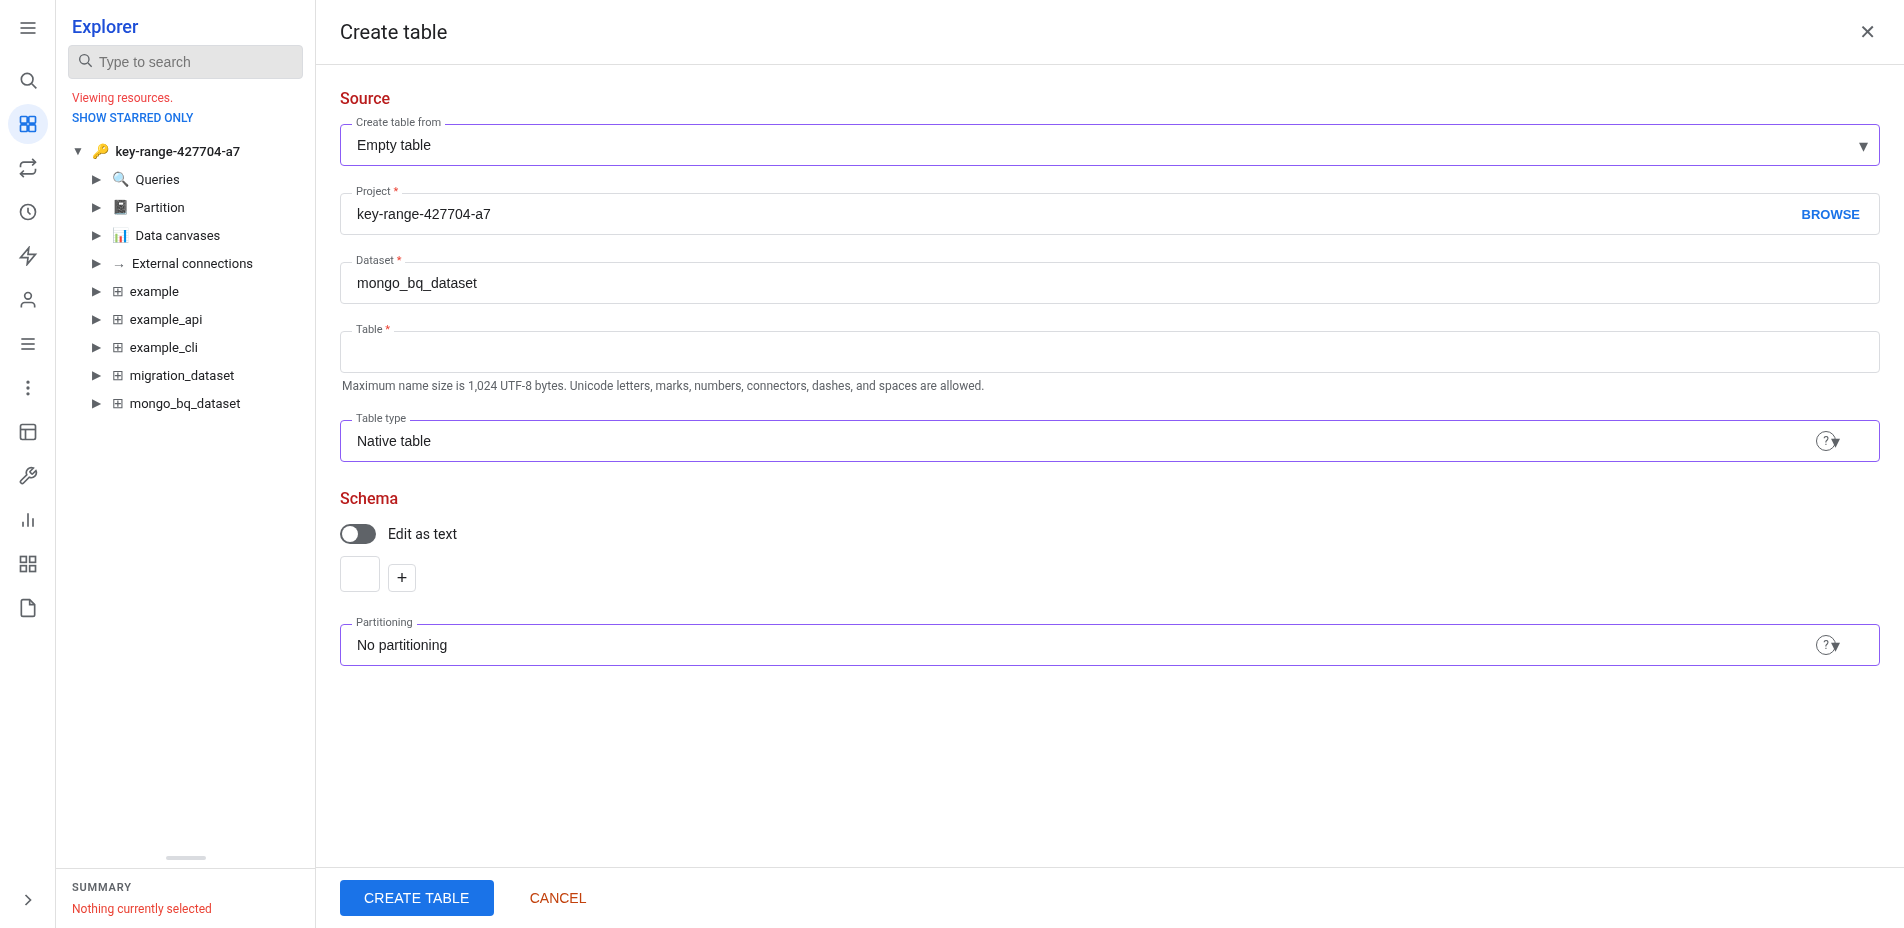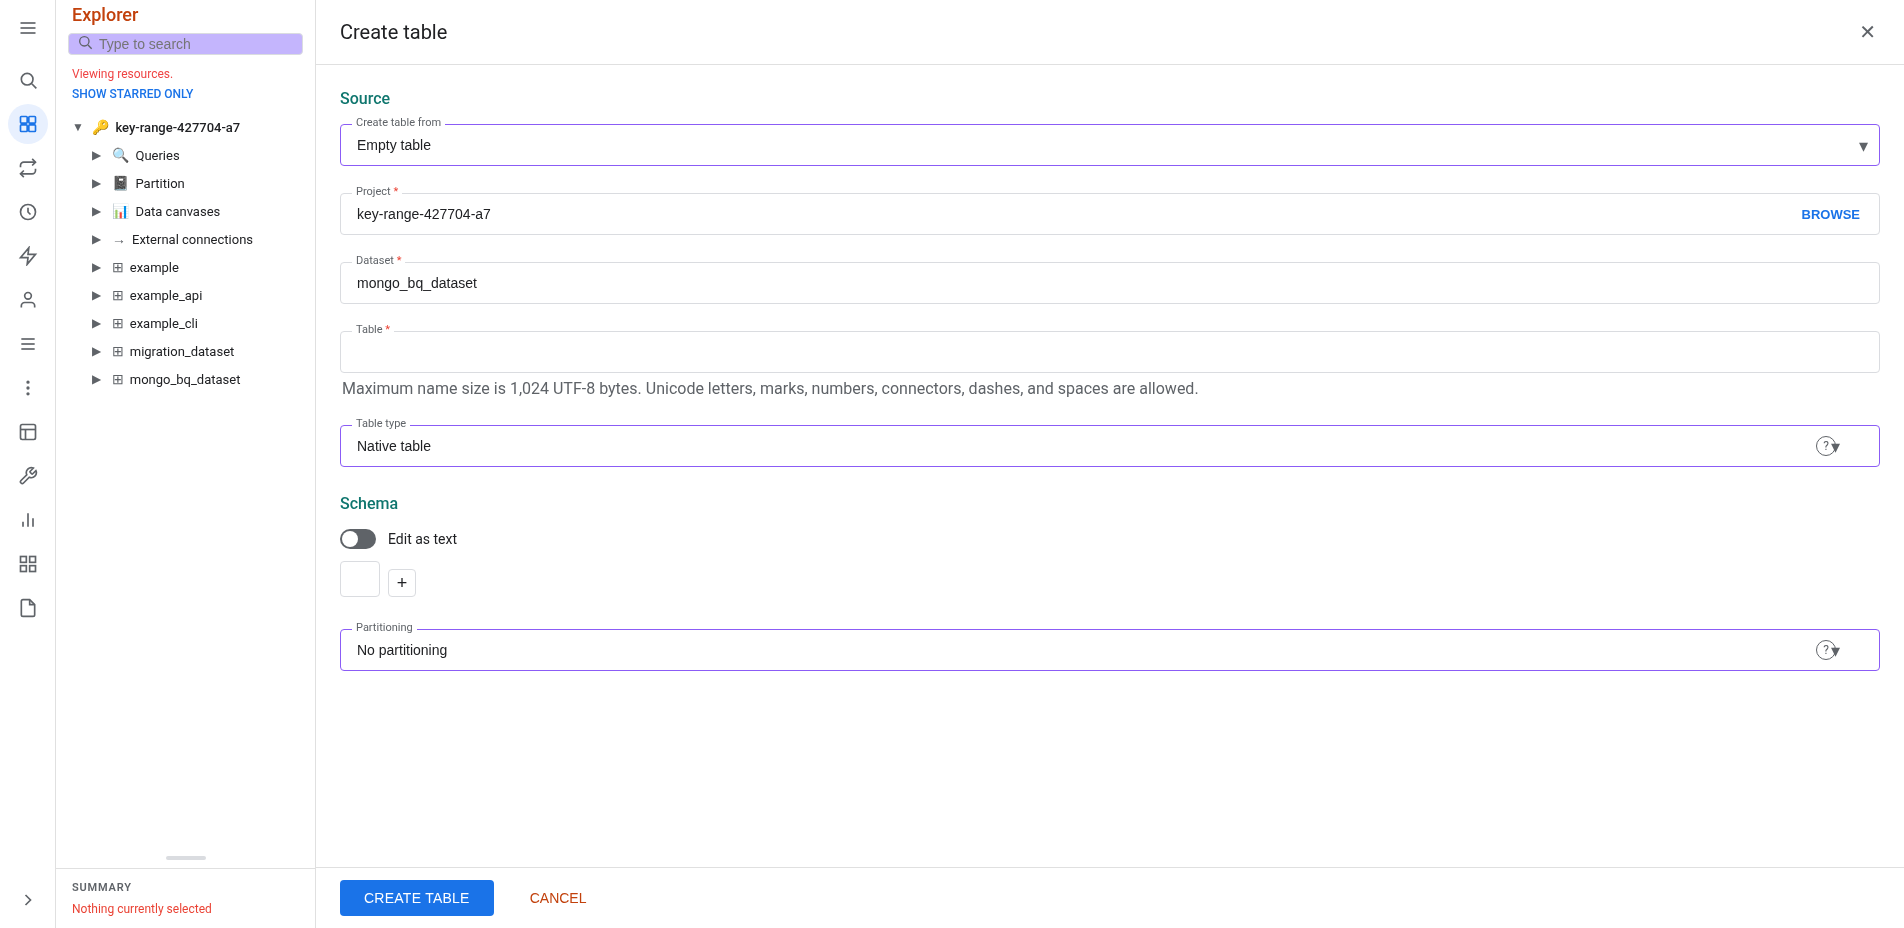--- a/index.html
+++ b/index.html
@@ -35,33 +35,33 @@
     
     .explorer-panel {
       width: 260px;
       background: #fff;
       border-right: 1px solid #e0e0e0;
       display: flex;
       flex-direction: column;
       overflow: hidden;
     }
     .explorer-header {
-      padding: 4px 16px 8px;
+      padding: 16px 16px 8px;
       font-size: 18px;
       font-weight: 500;
-      color: #c2410c;
+      color: #1d4ed8;
     }
     .search-box {
       margin: 0 12px 8px;
       display: flex;
       align-items: center;
       border: 1px solid #dadce0;
       border-radius: 4px;
-      padding: 0 8px;
-      background: #c4b5fd;
+      padding: 6px 8px;
+      background: #e5e5e5;
     }
     .search-box input {
       border: none;
       outline: none;
       font-size: 14px;
       color: #5f6368;
       width: 100%;
       background: transparent;
     }
     .search-icon-sm { font-size: 16px; color: #5f6368; margin-right: 6px; }
@@ -148,21 +148,21 @@
     }
 
     .dialog-body {
       padding: 24px 24px 100px;
       flex: 1;
     }
 
     .section-title {
       font-size: 16px;
       font-weight: 500;
-      color: #0f766e;
+      color: #b91c1c;
       margin-bottom: 16px;
     }
 
     .form-group {
       margin-bottom: 27px;
       position: relative;
     }
     .form-label {
       position: absolute;
       top: -8px;
@@ -216,21 +216,21 @@
       transform: translateY(-50%);
       background: none;
       border: none;
       color: #1a73e8;
       font-size: 13px;
       font-weight: 600;
       cursor: pointer;
       padding: 4px 8px;
     }
     .help-text {
-      font-size: 16px;
+      font-size: 12px;
       color: #5f6368;
       margin-top: 6px;
       padding-left: 2px;
     }
     .help-icon {
       display: inline-flex;
       align-items: center;
       justify-content: center;
       width: 20px;
       height: 20px;

